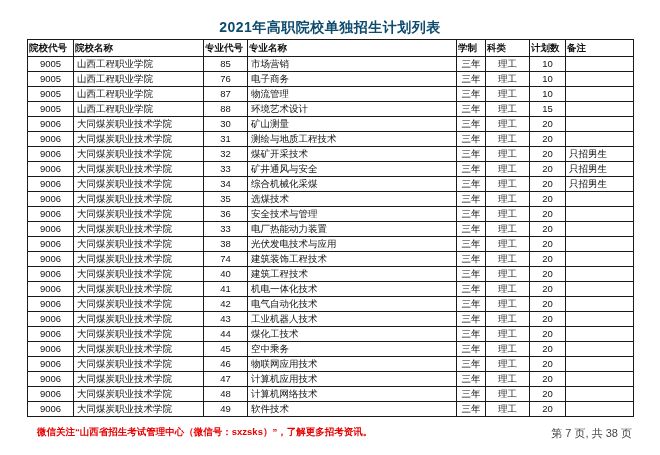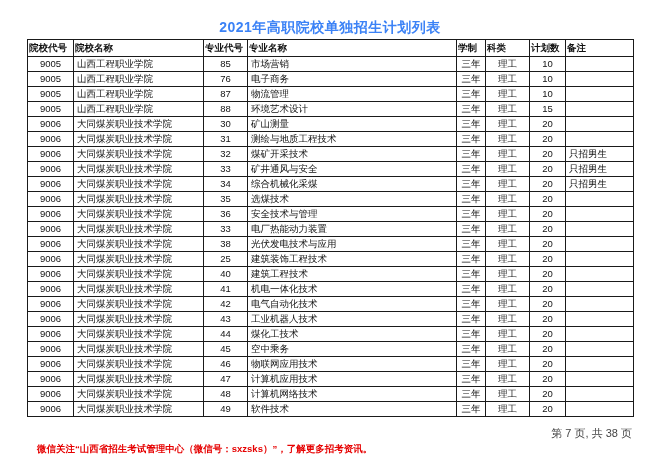--- a/index.html
+++ b/index.html
@@ -14,21 +14,21 @@
     overflow: hidden;
   }
   .doc-title {
     position: absolute;
     top: 19px;
     left: 0;
     right: 0;
     text-align: center;
     font-size: 14px;
     font-weight: bold;
-    color: #3b82f6;
+    color: #0c4a6e;
     letter-spacing: 0.5px;
   }
   table.plan-table {
     position: absolute;
     left: 27px;
     top: 39px;
     width: 606px;
     border-collapse: collapse;
     table-layout: fixed;
   }
@@ -52,21 +52,20 @@
   .al-left   { text-align: left; }
   .al-center { text-align: center; }
   .al-right  { text-align: center; }
   .footer-note {
     position: absolute;
     left: 37px;
     top: 426px;
     font-size: 9.5px;
     font-weight: bold;
     white-space: nowrap;
-    margin-top: 17px;
   }
   .footer-page {
     position: absolute;
     right: 28px;
     top: 426px;
     font-size: 11px;
     color: #444444;
     white-space: nowrap;
     margin-left: 40px;
   }
@@ -228,21 +227,21 @@
           <td class="al-center">38</td>
           <td class="al-left">光伏发电技术与应用</td>
           <td class="al-center">三年</td>
           <td class="al-center">理工</td>
           <td class="al-right">20</td>
           <td class="al-left"></td>
         </tr>
         <tr>
           <td class="al-center">9006</td>
           <td class="al-left">大同煤炭职业技术学院</td>
-          <td class="al-center">25</td>
+          <td class="al-center">74</td>
           <td class="al-left">建筑装饰工程技术</td>
           <td class="al-center">三年</td>
           <td class="al-center">理工</td>
           <td class="al-right">20</td>
           <td class="al-left"></td>
         </tr>
         <tr>
           <td class="al-center">9006</td>
           <td class="al-left">大同煤炭职业技术学院</td>
           <td class="al-center">40</td>

